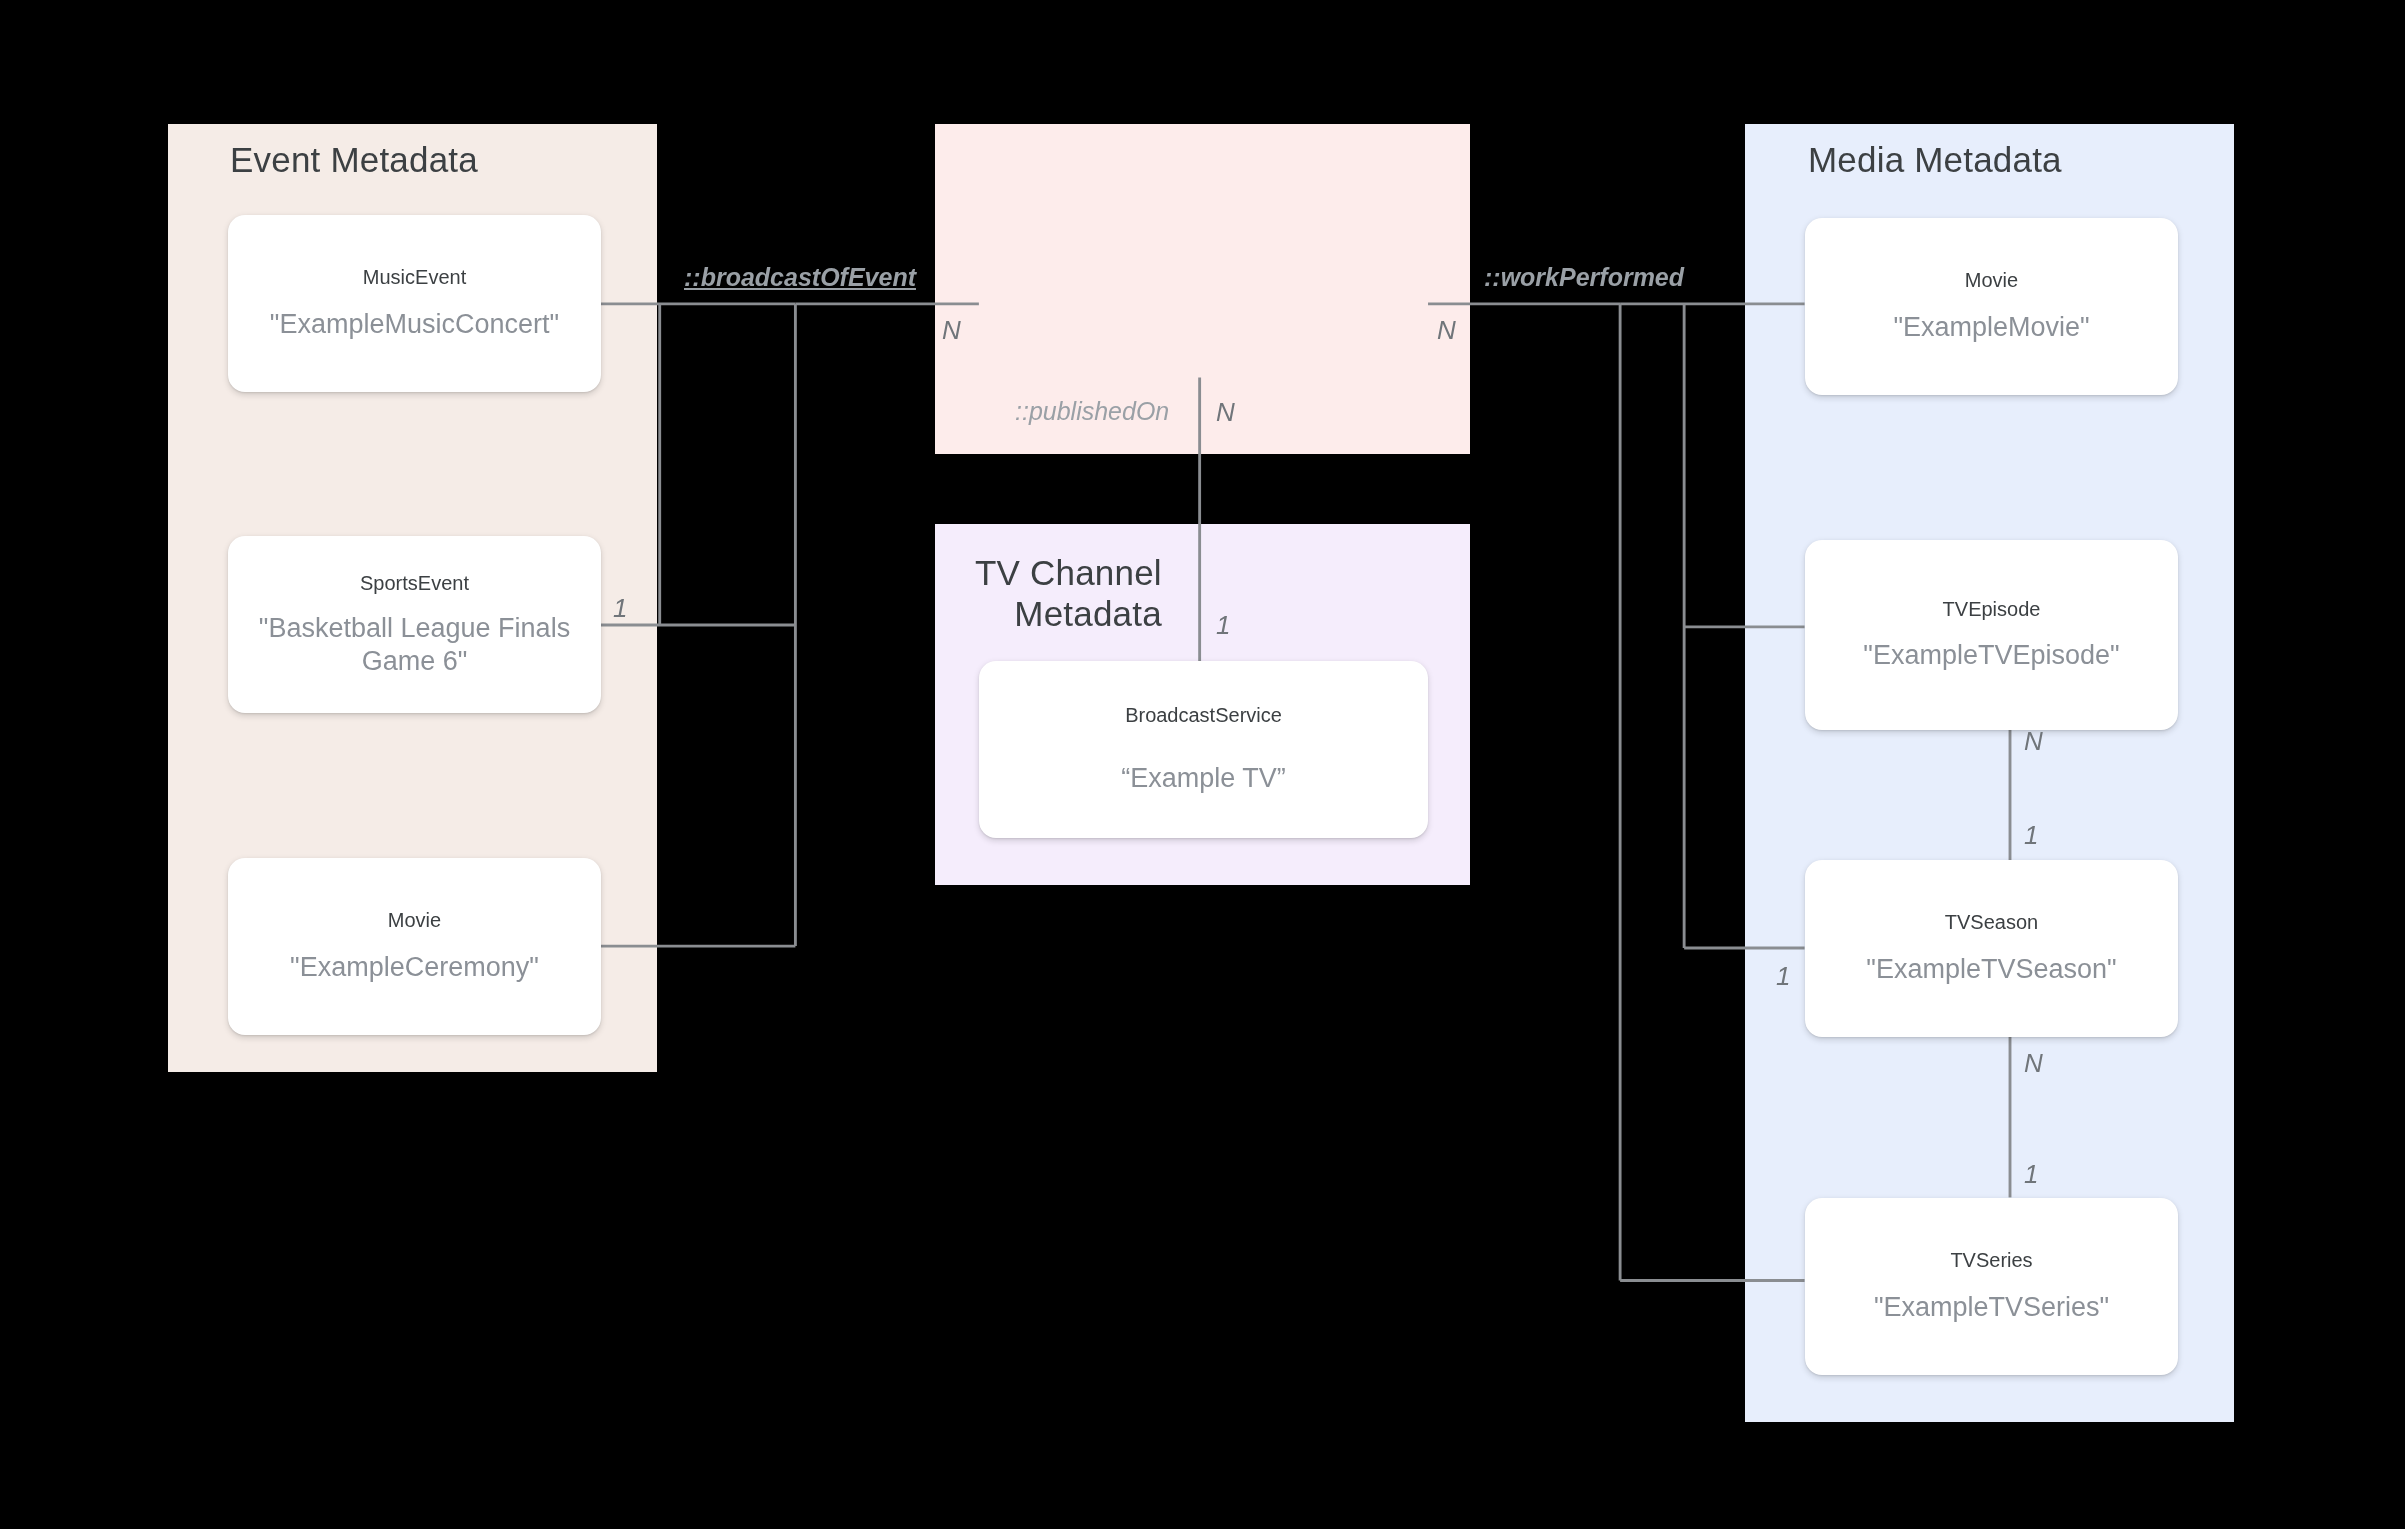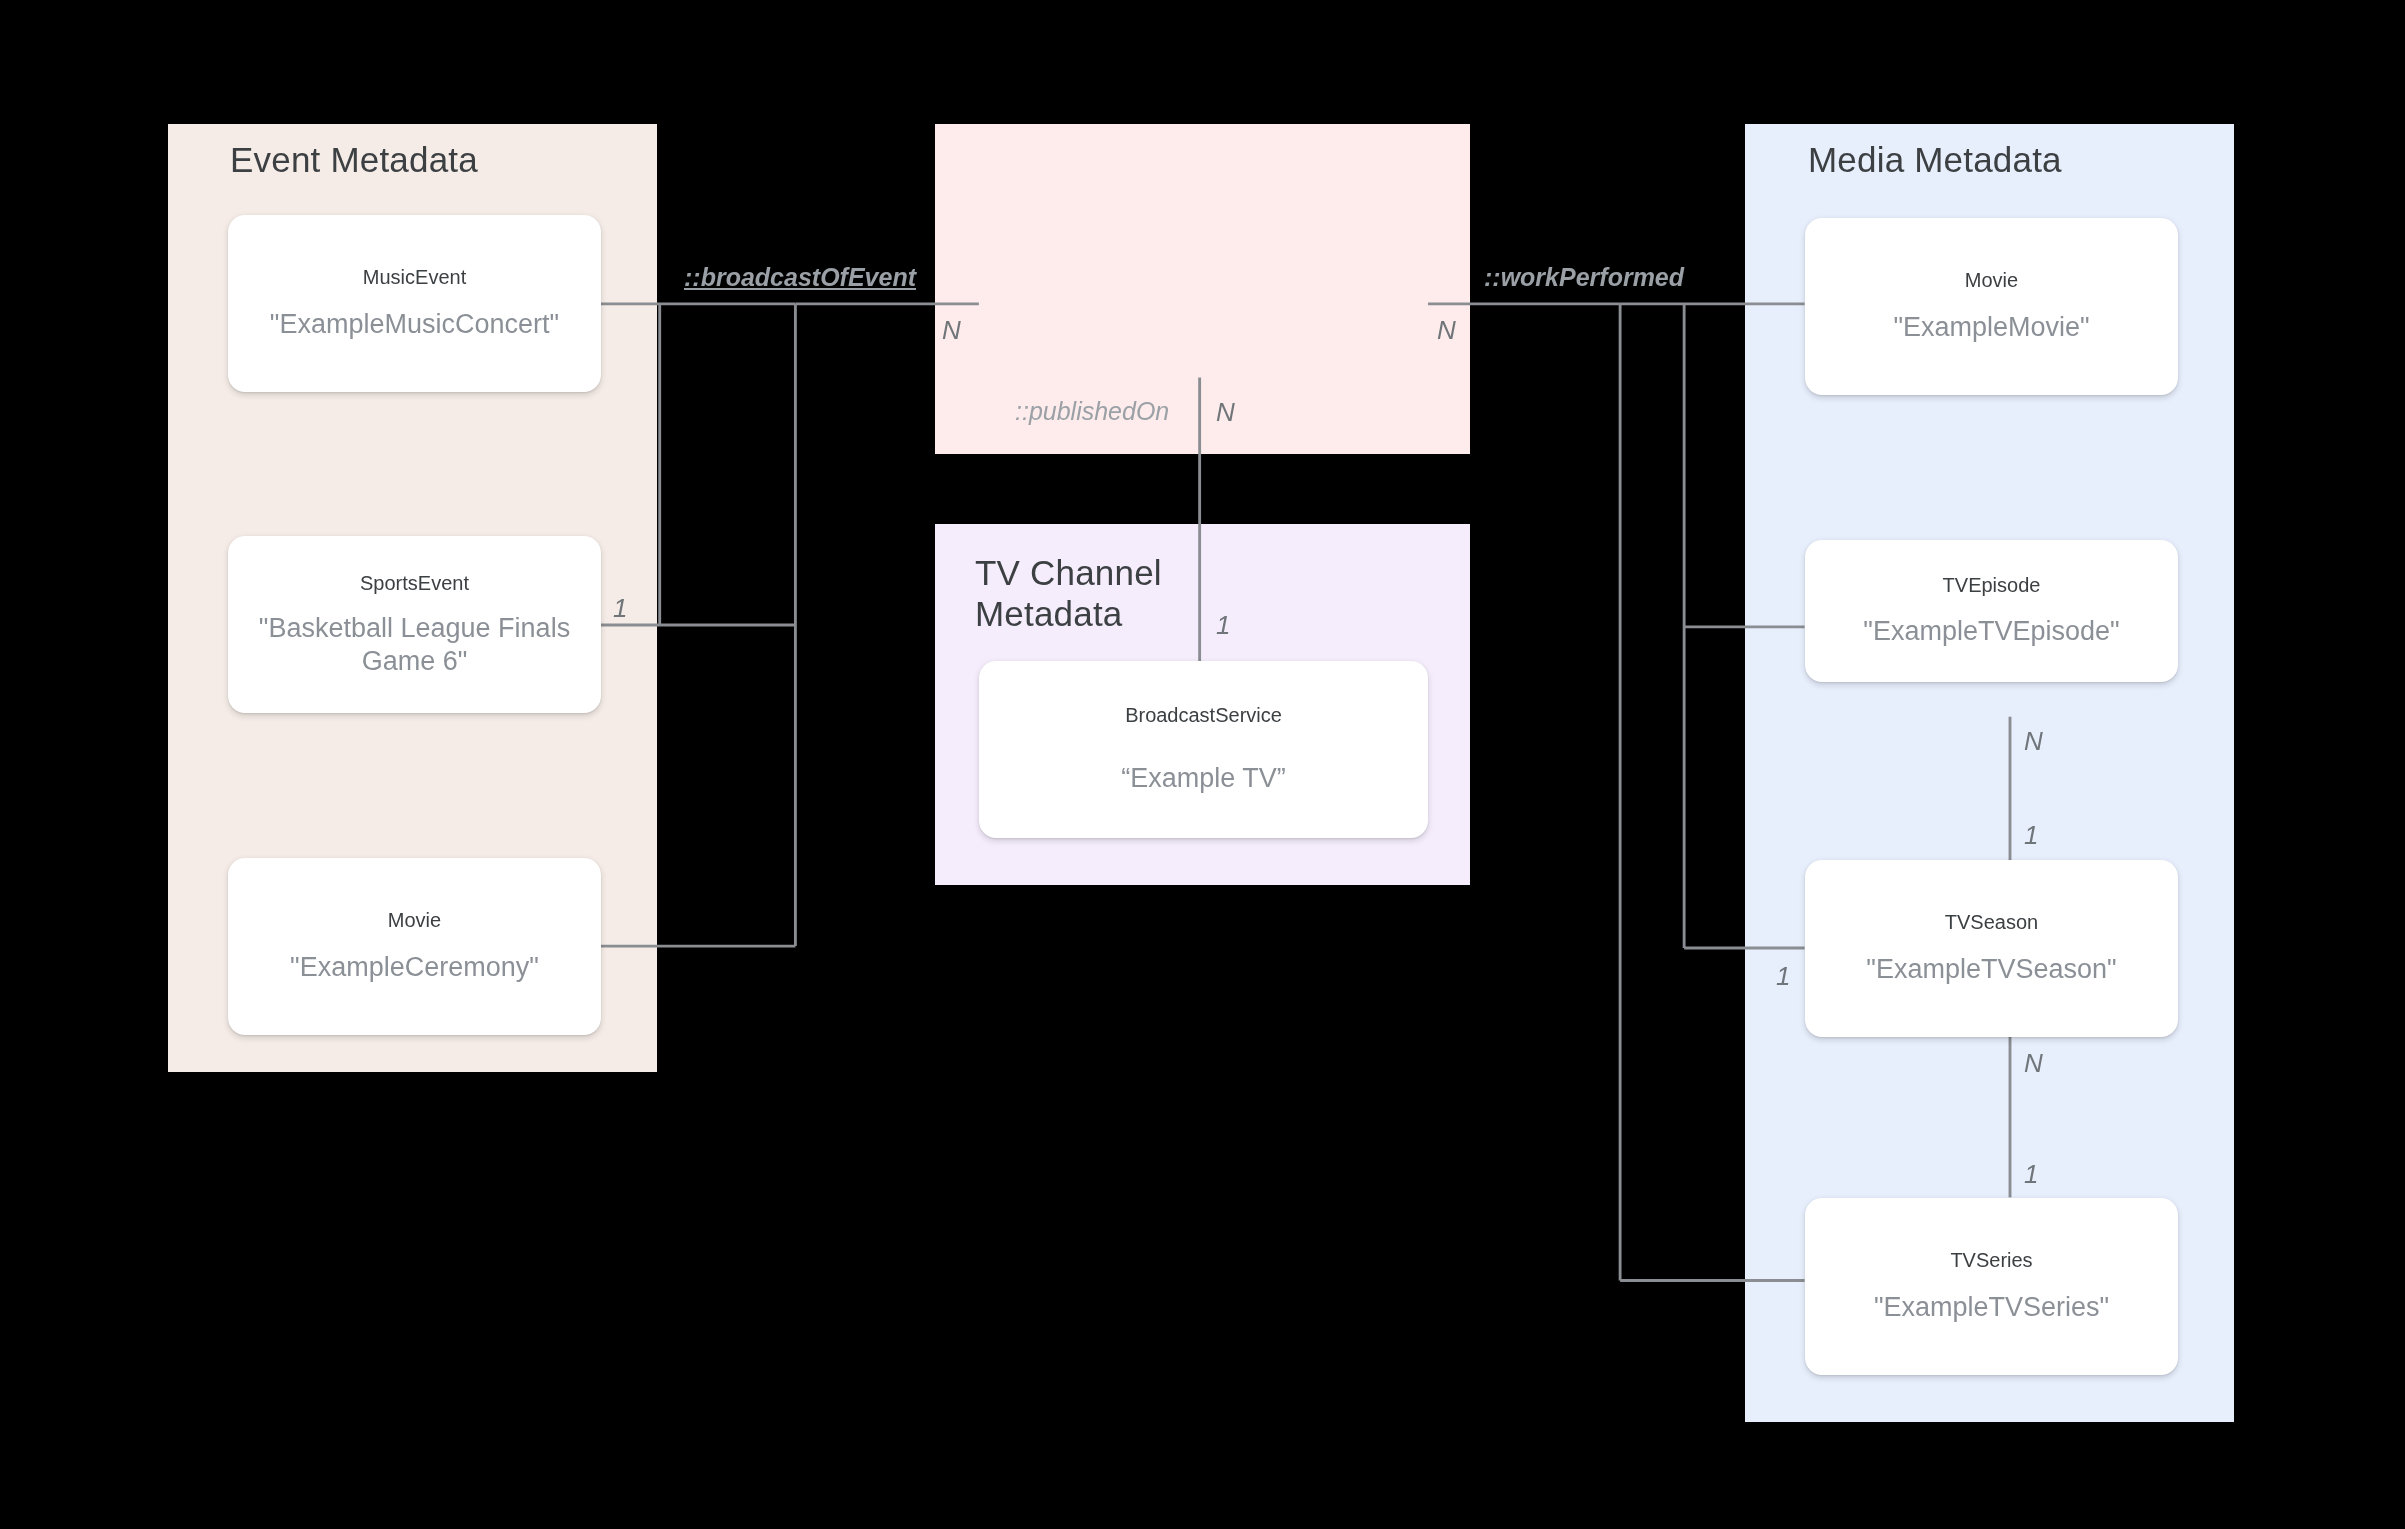--- a/index.html
+++ b/index.html
@@ -22,20 +22,21 @@
     box-sizing: border-box;
   }
   .panel-title {
     position: absolute;
     font-size: 35px;
     line-height: 1.16;
     color: #3c4043;
     font-weight: 400;
     letter-spacing: 0.2px;
     white-space: pre-line;
+    text-align: right;
   }
 
   #panel-event    { left:168px; top:124px;  width:489px;  height:948px;  background:#f5ece7; }
   #panel-broadcast{ left:935px; top:124px;  width:535px;  height:330px;  background:#fdeceb; }
   #panel-tv       { left:935px; top:524px;  width:535px;  height:361px;  background:#f5edfc; }
   #panel-media    { left:1745px;top:124px;  width:489px; height:1298px;  background:#e7eefc; }
 
   
   .card {
     position: absolute;
@@ -64,21 +65,21 @@
     text-align: center;
     margin-top: 16.3px;
   }
 
   #card-musicevent     { left:228px;  top:215px;  width:373px;  height:177px; }
   #card-sportsevent    { left:228px;  top:536px;  width:373px;  height:177px; }
   #card-event          { left:228px;  top:858px;  width:373px;  height:177px; }
   #card-broadcastevent { left:979px; top:196px;  width:449px;  height:182px; }
   #card-broadcastsvc   { left:979px; top:661px;  width:449px;  height:177px;gap:16px; }
   #card-movie          { left:1805px; top:218px;  width:373px;  height:177px; }
-  #card-tvepisode      { left:1805px; top:540px;  width:373px;  height:142px; }
+  #card-tvepisode      { left:1805px; top:540px;  width:373px;  height:190px; }
   #card-tvseason       { left:1805px; top:860px;  width:373px;  height:177px; }
   #card-tvseries       { left:1805px; top:1198px; width:373px;  height:177px; }
 
   
   #wires {
     position: absolute;
     left: 0; top: 0;
     width: 2405px;
     height: 1529px;
     z-index: 2;

